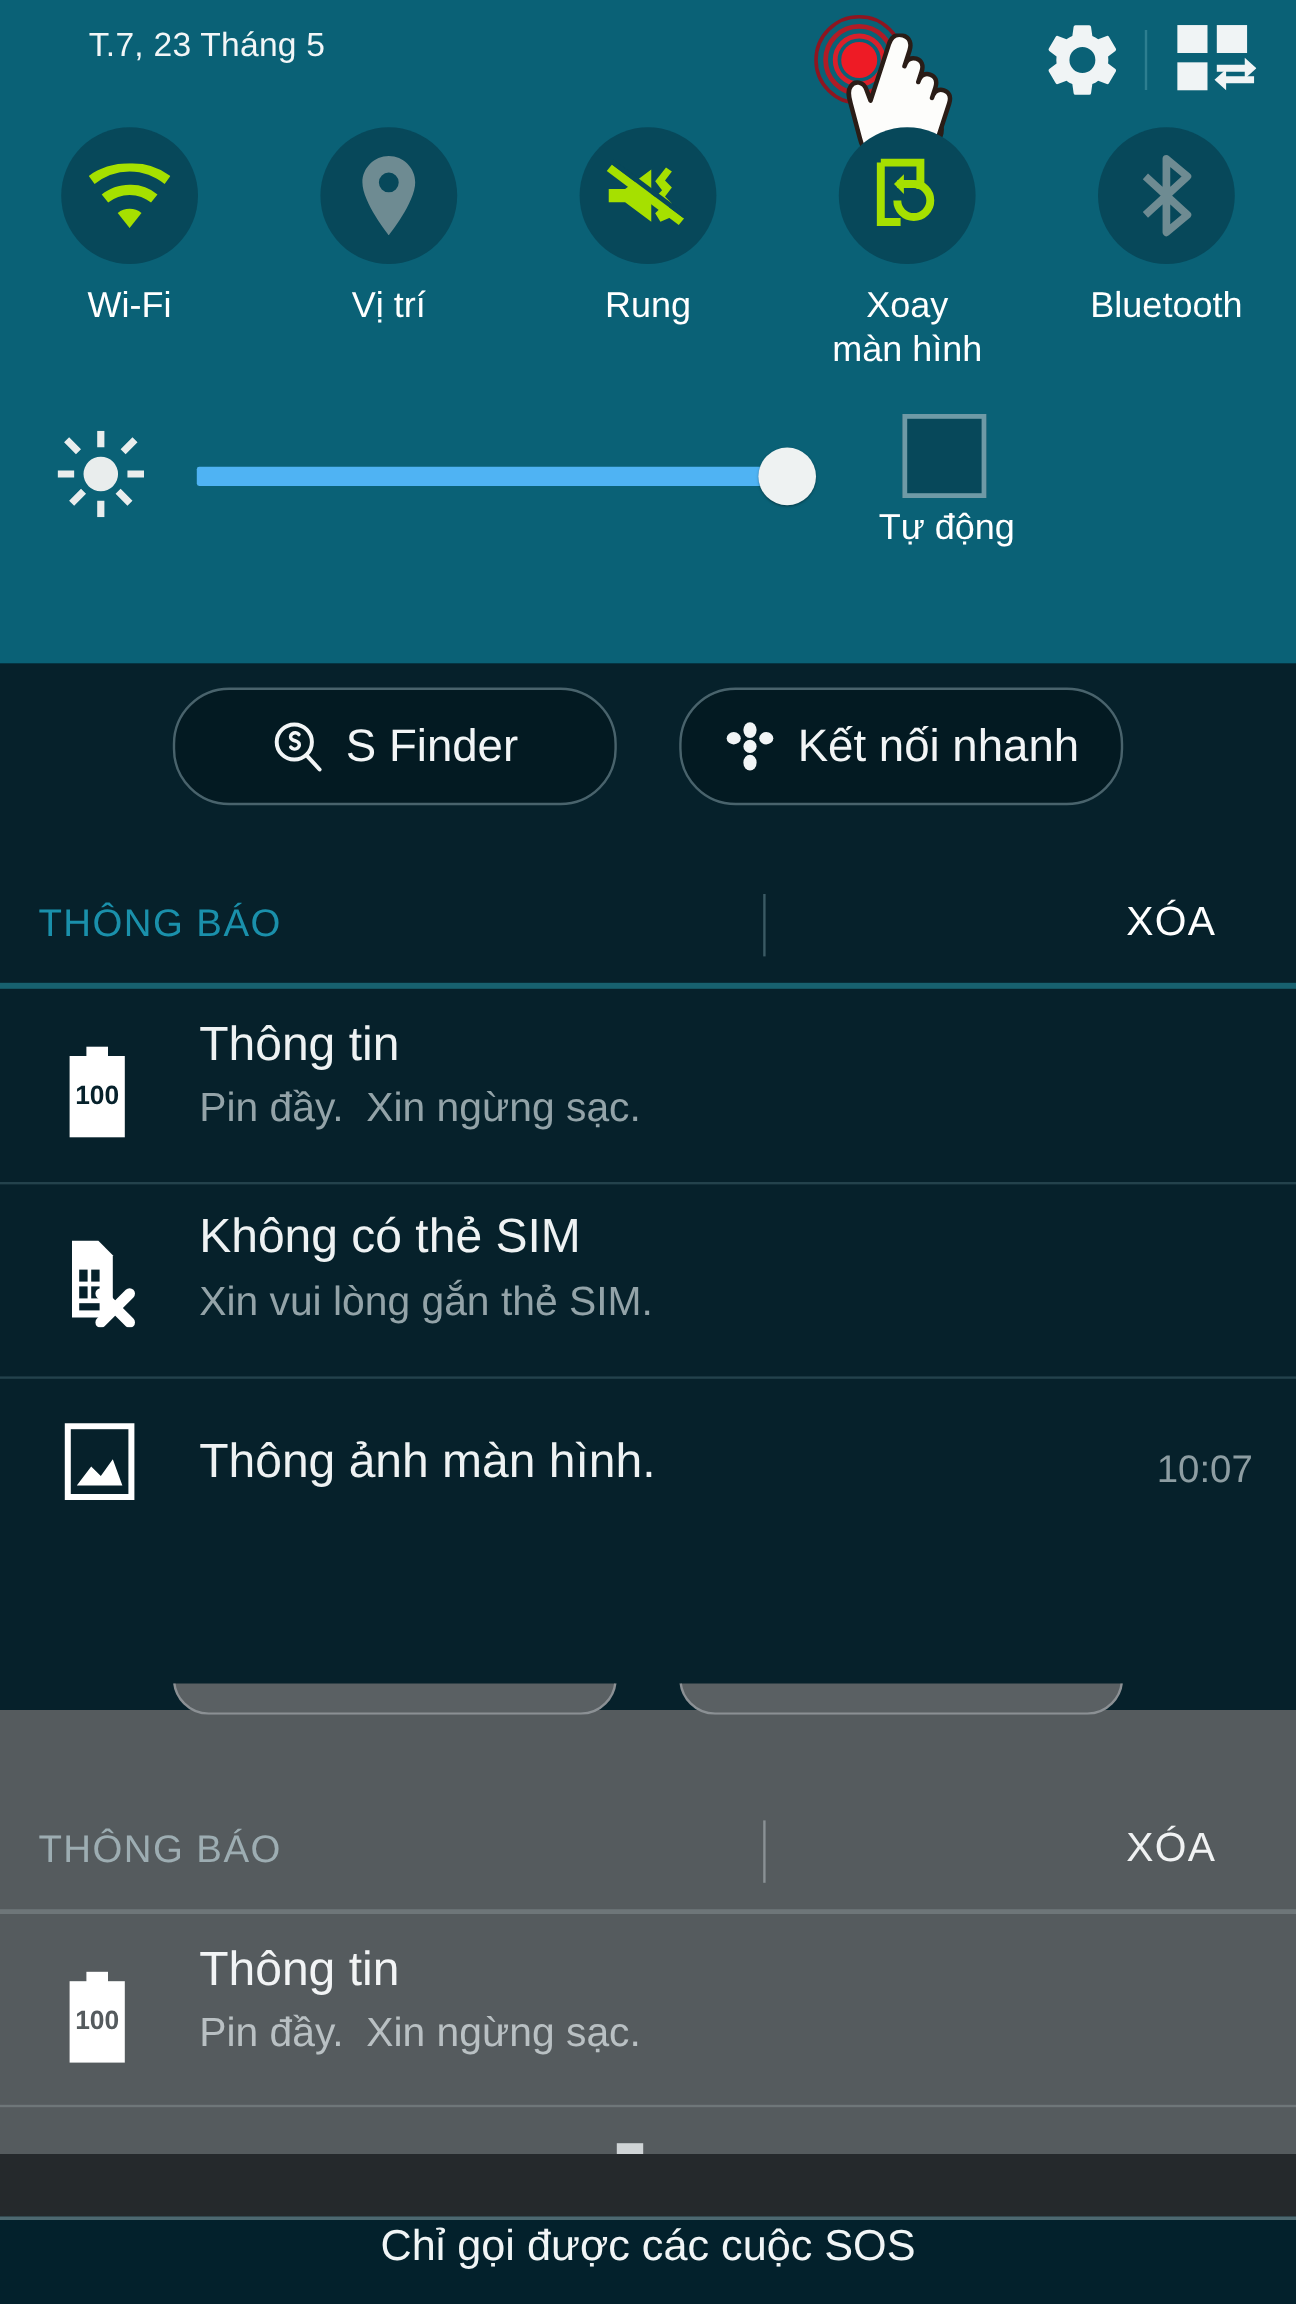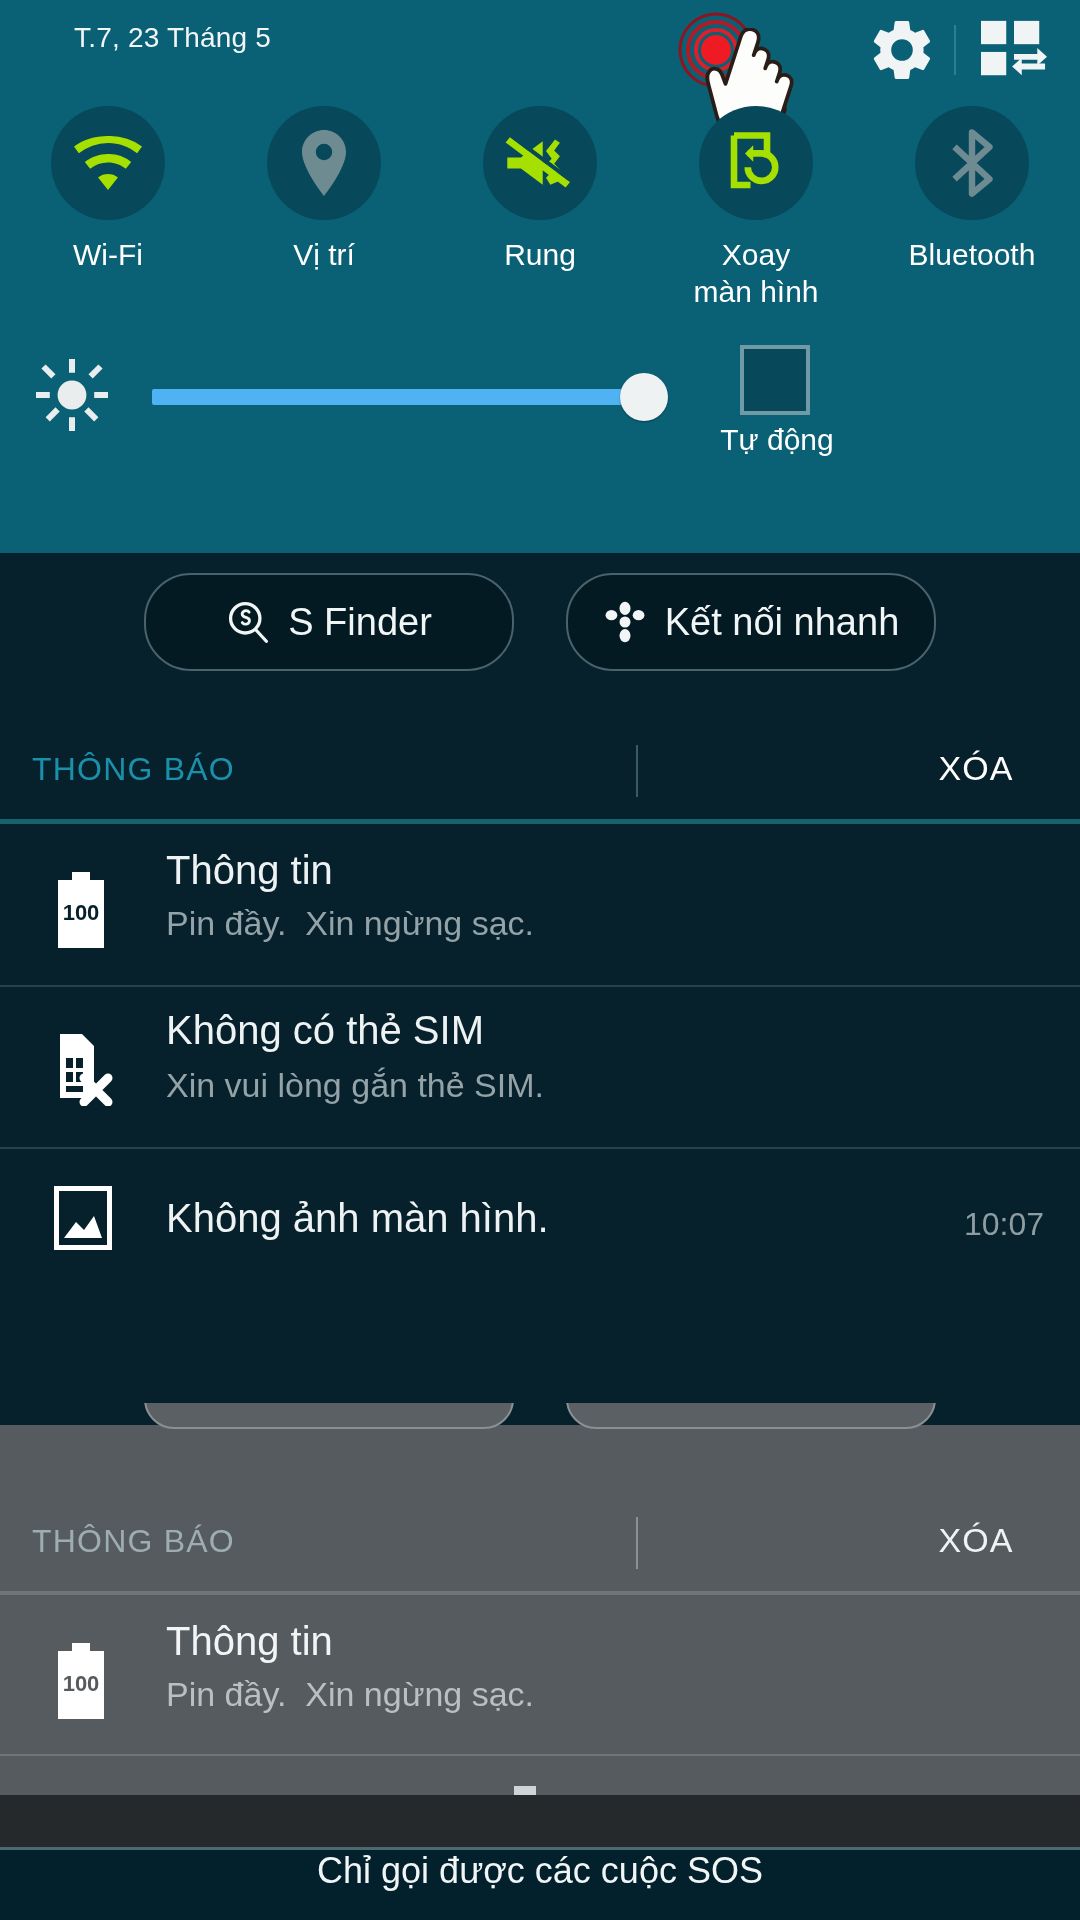--- a/index.html
+++ b/index.html
@@ -67,21 +67,21 @@
     display: flex; align-items: center; justify-content: center;
     margin-top: 6px;
   }
   .toggle-label {
     margin-top: 16px; color: #ffffff; font-size: 30px;
     text-align: center; line-height: 37px; white-space: pre-line;
   }
 
   
   #brightness-row {
-    position: absolute; left: 0; top: 345px;
+    position: absolute; left: 12px; top: 345px;
     width: 992px; height: 150px;
   }
   #brightness-icon { position: absolute; left: 36px; top: 14px; }
   #slider-track {
     position: absolute; left: 152px; top: 44px;
     width: 510px; height: 16px; background: #4fb3f3; border-radius: 2px;
   }
   #slider-track-rest {
     position: absolute; left: 662px; top: 44px;
     width: 0px; height: 16px; background: #2b7a90; border-radius: 2px;
@@ -399,21 +399,21 @@
     <div class="notif-sep" style="top:161px;"></div>
   </div>
 
   <div class="notif" style="top:595px; height:144px;">
     <div class="notif-icon" style="top:38px; left:54px;">
       <svg width="58" height="64" viewBox="0 0 29 32">
         <rect x="1" y="1" width="27" height="30" fill="none" stroke="#ffffff" stroke-width="3"></rect>
         <path fill="#ffffff" d="M5 26 l6-8 4 4 5-7 4 11z"></path>
       </svg>
     </div>
-    <div class="notif-title" style="top:48px;">Không ảnh màn hình.</div>
+    <div class="notif-title" style="top:48px;">Thông ảnh màn hình.</div>
     <div class="notif-time" style="top:58px;">10:07</div>
   </div>
 </div>
 
 <div id="gray-panel">
 
   <div id="gray-pill-row">
     <div class="gray-pill"></div>
     <div class="gray-pill"></div>
   </div>

